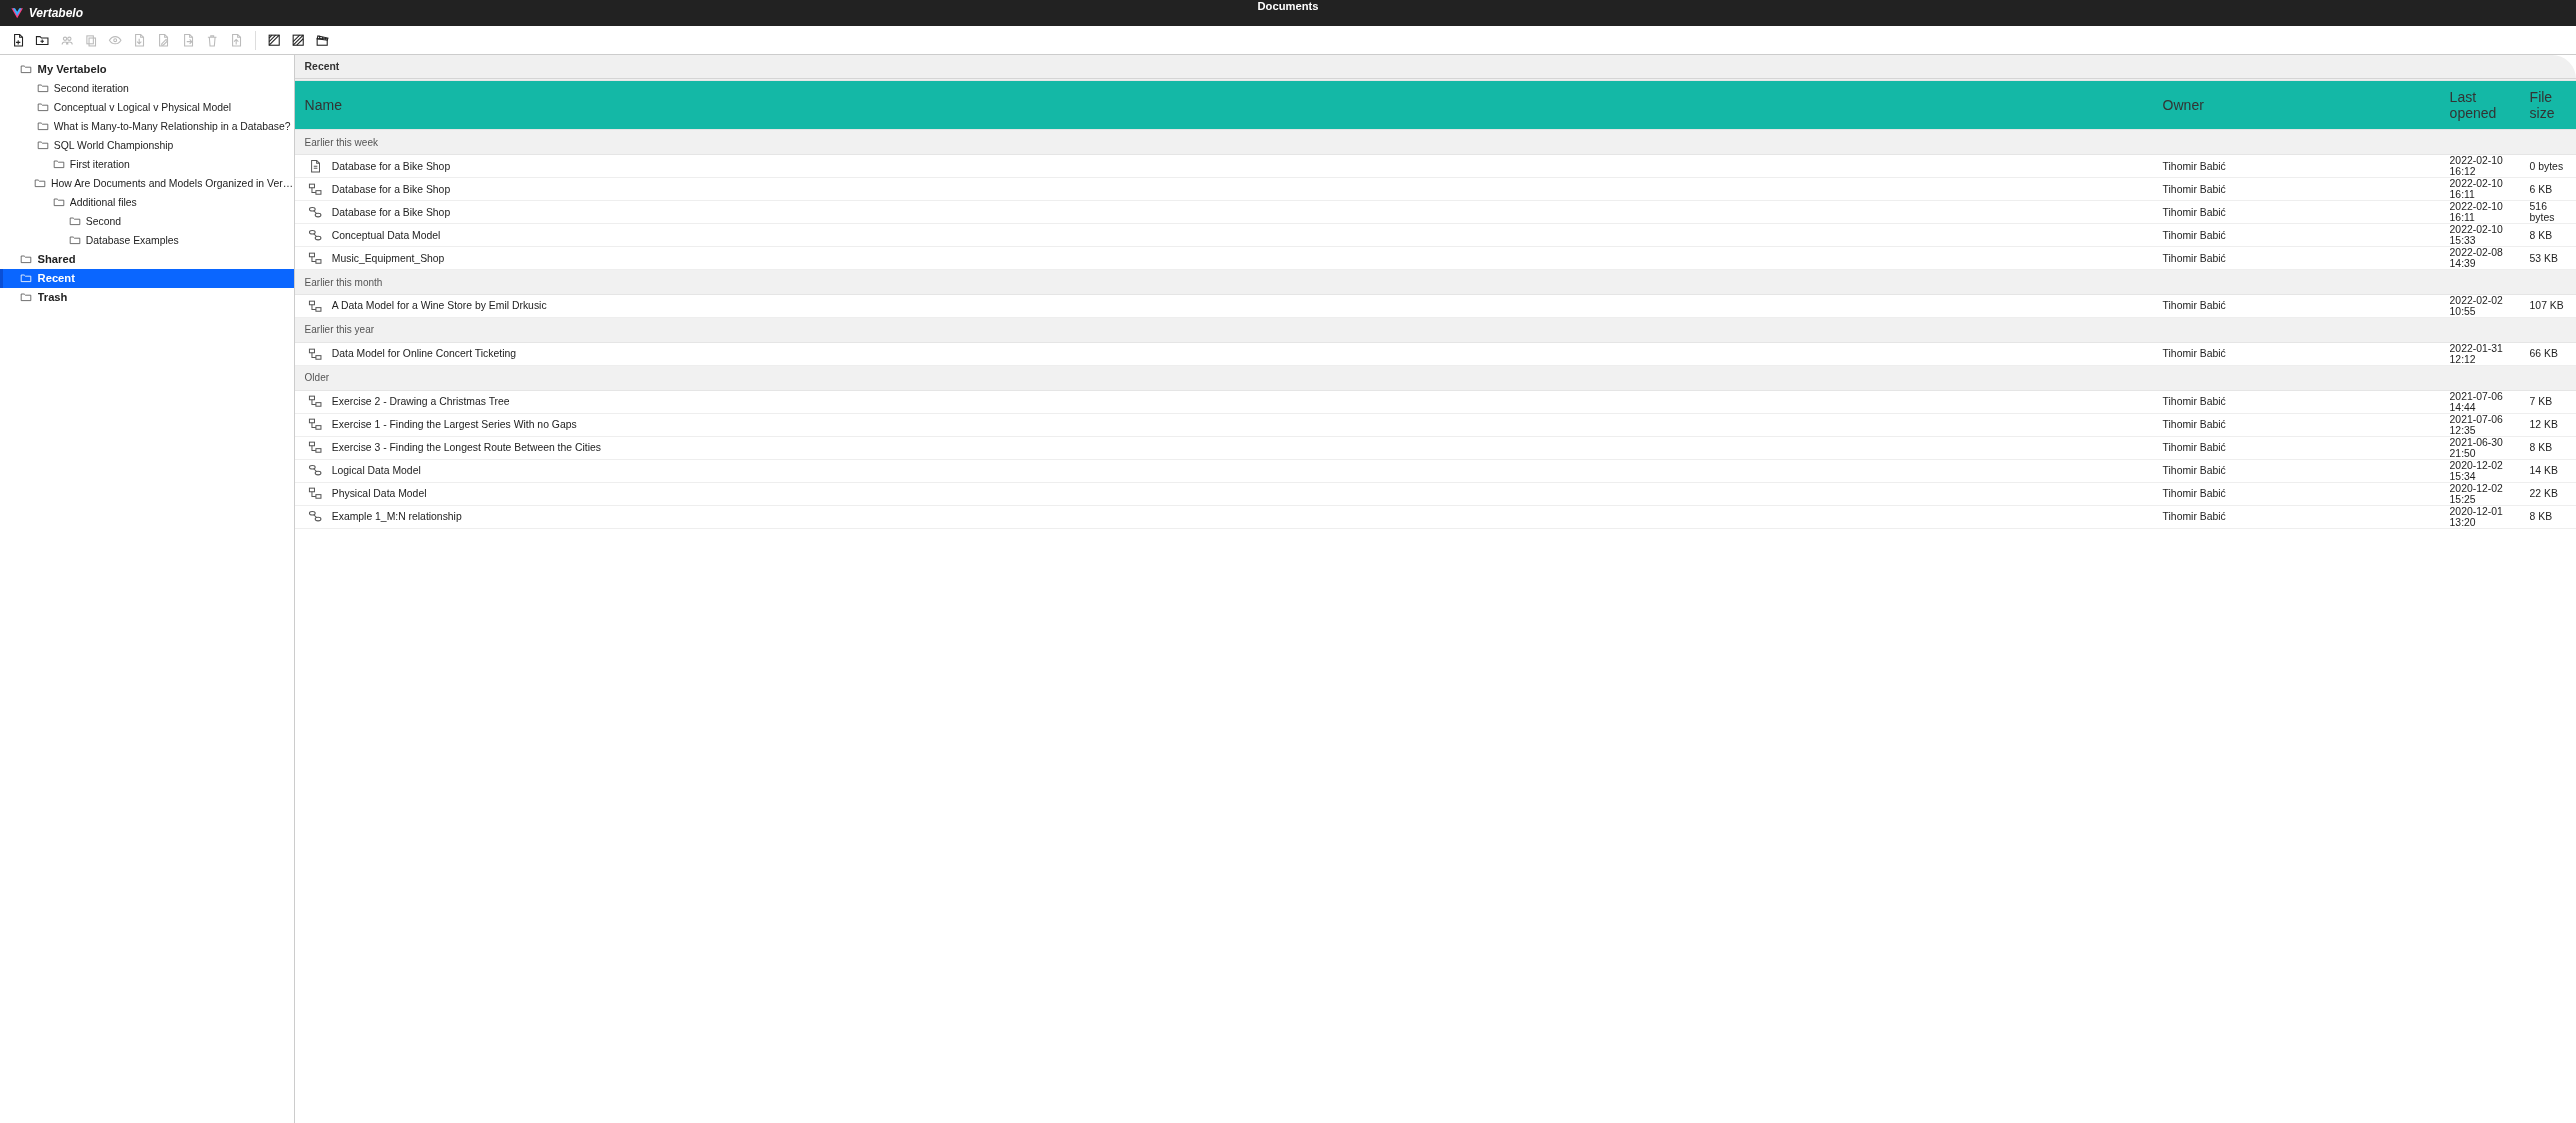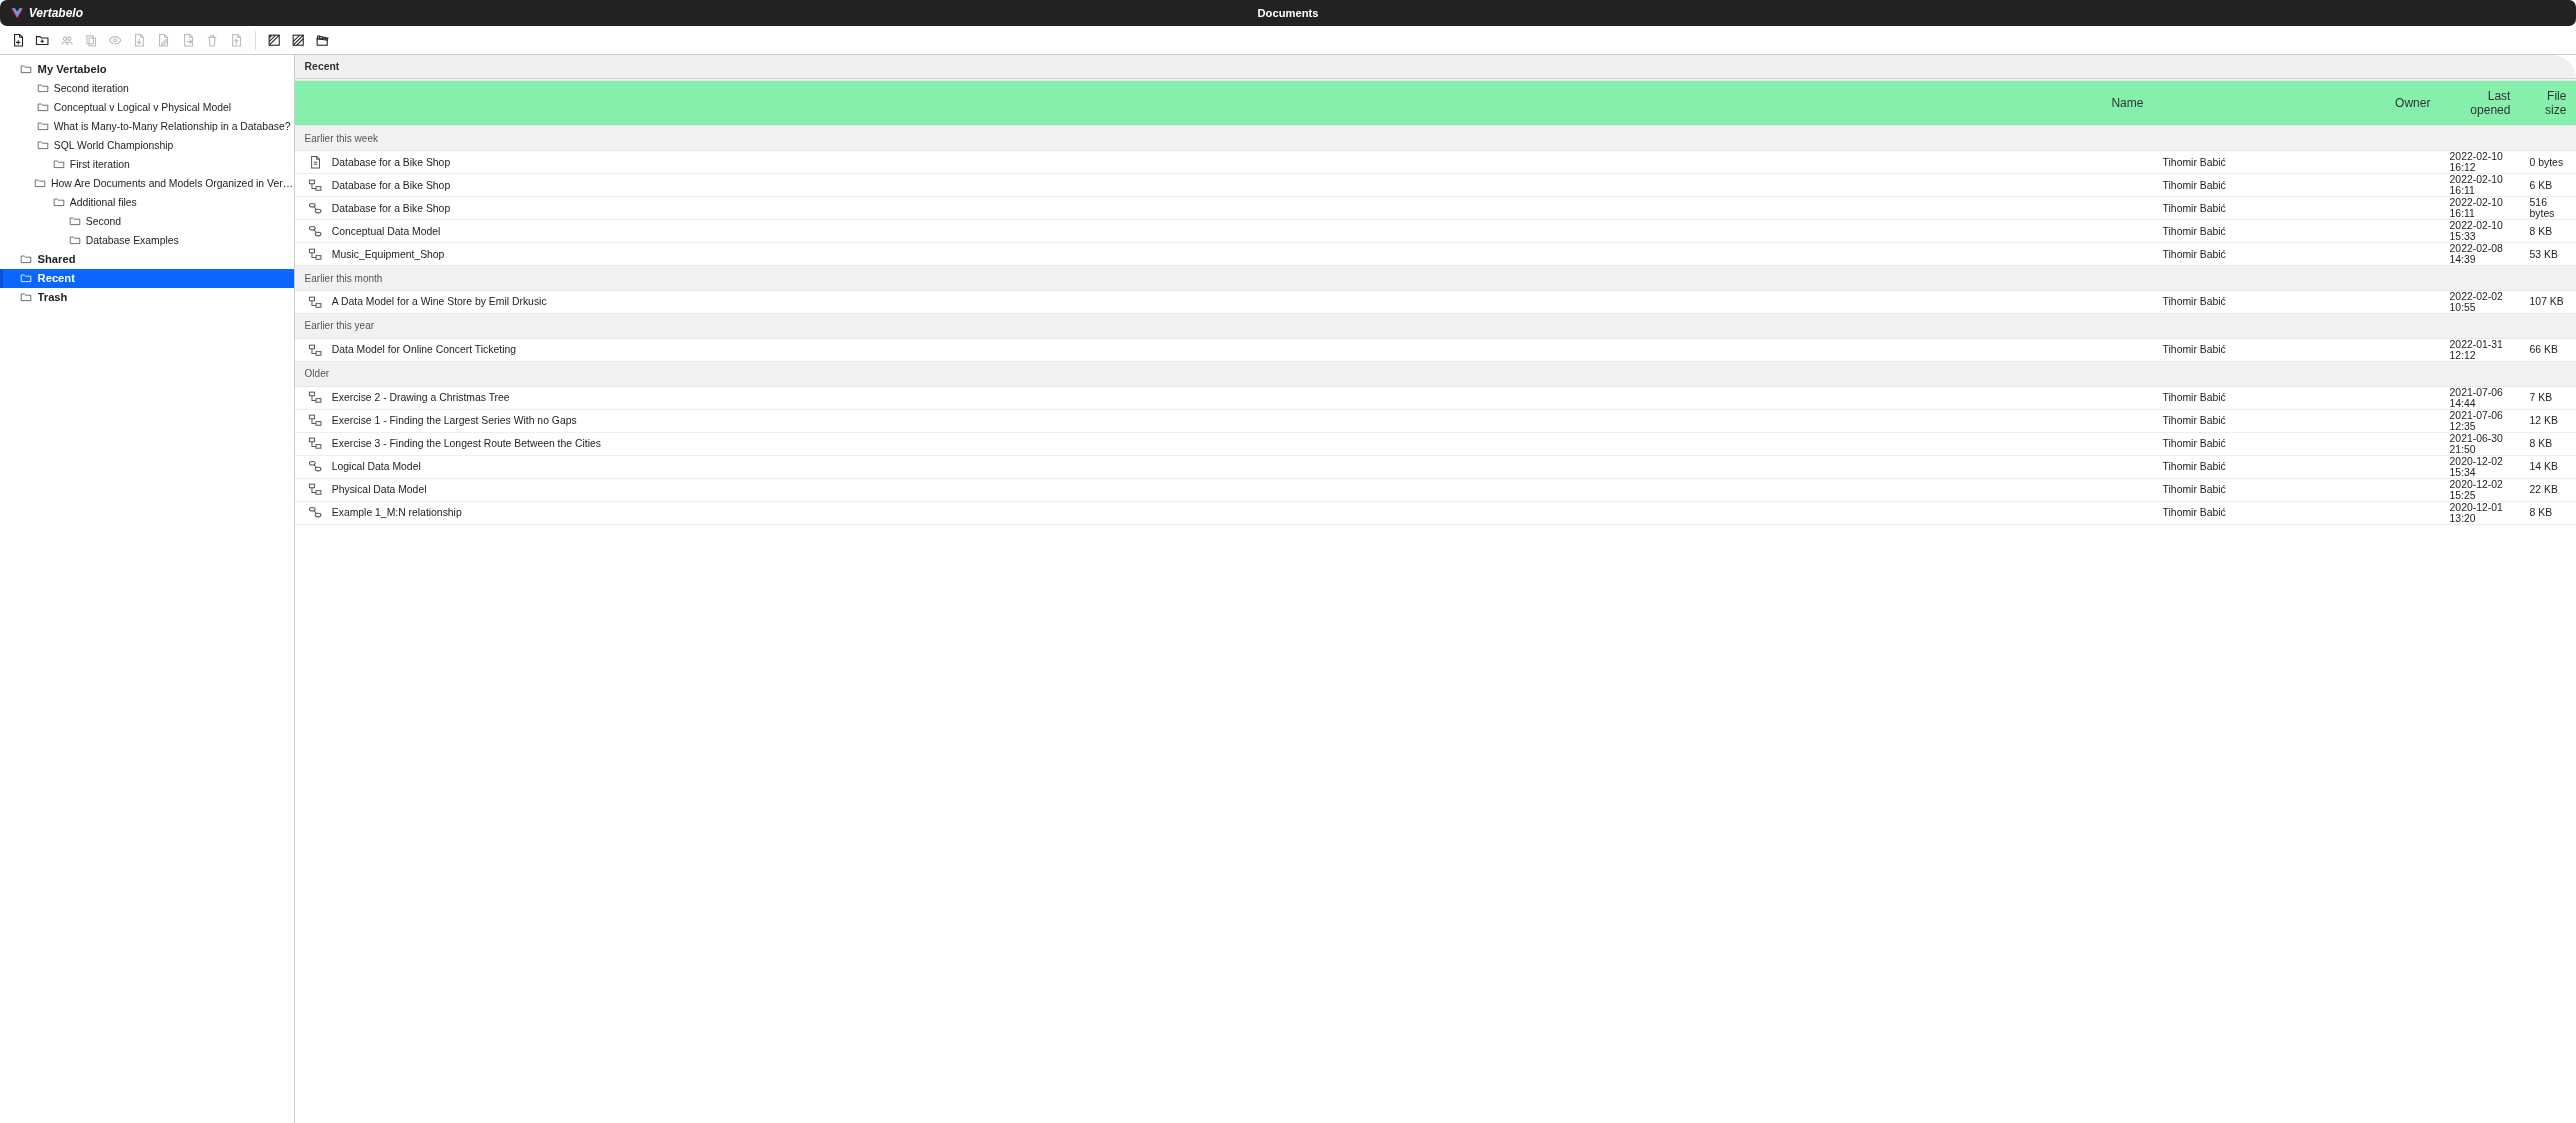--- a/index.html
+++ b/index.html
@@ -1,20 +1,20 @@
 <!DOCTYPE html>
 <html><head>
 <meta charset="utf-8">
 <style>
   * { box-sizing: border-box; margin: 0; padding: 0; }
   html, body { height: 100%; font-family: -apple-system, BlinkMacSystemFont, "Segoe UI", Helvetica, Arial, sans-serif; font-size: 10.4px; color: #222; }
   body { display: flex; flex-direction: column; overflow: hidden; }
 
   
-  .topbar { background:#222; color:#fff; height:26px; display:flex; align-items:center; position:relative; padding:0 9.6px;border-radius:7px; }
+  .topbar { background:#222; color:#fff; height:26px; display:flex; position:relative; padding:0 9.6px; }
   .brand { display:flex; align-items:center; gap:4.8px; font-weight:700; font-style:italic; font-size:12px; }
   .brand-logo { width:14.4px; height:14.4px; }
   .topbar-title { position:absolute; left:50%; transform:translateX(-50%); font-weight:700; font-size:11.2px; }
 
   
   .toolbar { height:29px; background:#fff; border-bottom:0.8px solid #ccc; display:flex; align-items:center; padding:0 8px; gap:3.2px; }
   .tb-btn { width:21px; height:21px; display:flex; align-items:center; justify-content:center; border-radius:1.6px; }
   .tb-btn svg { stroke:#222; fill:none; stroke-width:1.5; }
   .tb-btn.disabled svg { stroke:#bbb; }
   .tb-sep { width:0.8px; height:19px; background:#ddd; margin:0 4.8px; }
@@ -36,21 +36,21 @@
   .tree-icon svg { stroke:#555; fill:none; stroke-width:1.4; }
   .tree-label { overflow:hidden; text-overflow:ellipsis; }
 
   
   .content { flex:1; display:flex; flex-direction:column; overflow:hidden; background:#fff; }
   .content-header { height:24px; background:#f0f0f0; border-bottom:0.8px solid #d5d5d5; display:flex; align-items:center; padding:0 9.6px; font-size:10.4px; font-weight:600; color:#333; }
   .content-head-bottom-line { height:2.4px; background:linear-gradient(#e8e8e8,#f8f8f8); border-bottom:0.8px solid #e5e5e5;}
 
   .table-wrap { flex:1; overflow-y:auto; }
   table.doclist { width:100%; border-collapse:collapse; table-layout:fixed; }
-  .doclist th { text-align:right; font-weight:400; font-size:12px; padding:8px 9.6px 8px 9.6px; color:#333; border-bottom:0.8px solid #e5e5e5; background:#86efac;}
+  .doclist th { text-align:left; font-weight:400; font-size:14px; padding:8px 9.6px 8px 9.6px; color:#333; border-bottom:0.8px solid #e5e5e5; background:#14b8a6;}
   .doclist th.col-name { padding-left:9.6px; }
   .group-row td { background:#f1f1f1; padding:6.4px 9.6px; font-size:10px; color:#555; border-bottom:0.8px solid #e5e5e5;}
   .item-row td { padding:0 9.6px; height:20px; border-bottom:0.8px solid #eee; font-size:10.4px; }
   .name-cell { display:flex; align-items:center; gap:9.6px; padding-left:3.2px; }
   .row-icon { width:14.4px; height:14.4px; display:flex; align-items:center; justify-content:center; flex:none; }
   .row-icon svg { stroke:#555; fill:none; stroke-width:1.4; }
 
   col.c-name  {}
   col.c-owner { width:287px; }
   col.c-open  { width:80px; }

